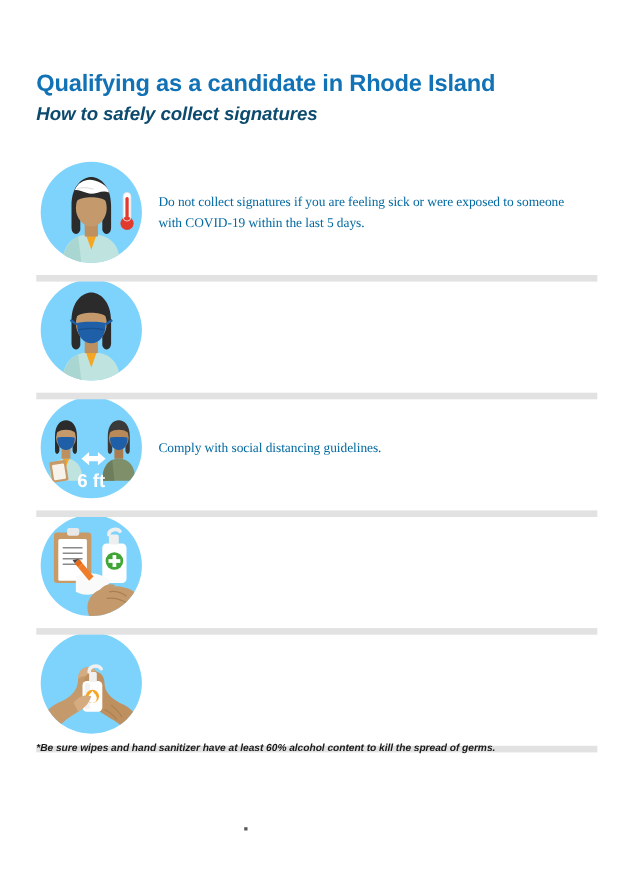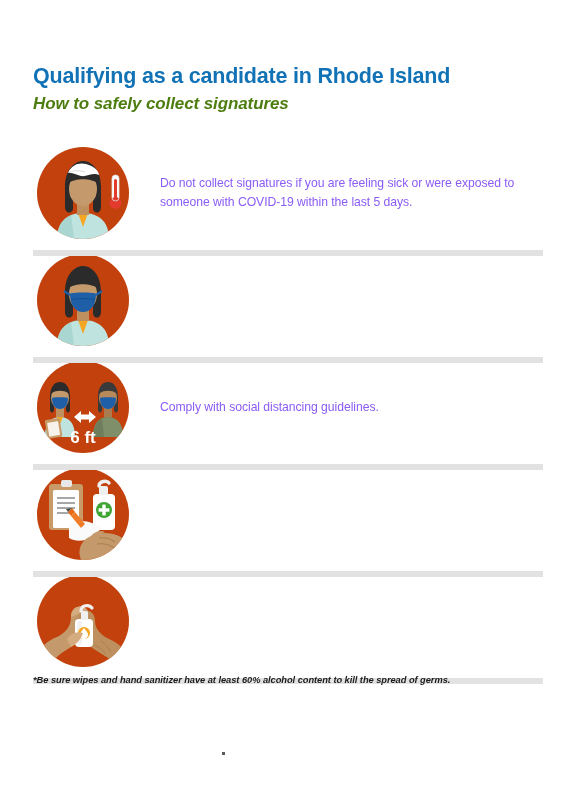--- a/index.html
+++ b/index.html
@@ -36,21 +36,21 @@
     color: #1272B6;
     letter-spacing: -0.2px;
     line-height: 1.15;
     margin: 0;
     white-space: nowrap;
   }
   .subtitle {
     font-size: 17px;
     font-weight: bold;
     font-style: italic;
-    color: #4d7c0f;
+    color: #0c4a6e;
     letter-spacing: -0.1px;
     line-height: 1.2;
     margin: 5px 0 0 0;
     white-space: nowrap;
   }
 
   
   .rows {
     position: absolute;
     left: 0;
@@ -77,33 +77,34 @@
     height: 96px;
     position: relative;
   }
   .circle {
     position: absolute;
     left: 4px;
     top: 2px;
     width: 92px;
     height: 92px;
     border-radius: 50%;
-    background: #c2410c;
+    background: #7dd3fc;
     overflow: hidden;
     text-decoration: underline;
   }
   .circle svg { display: block; width: 92px; height: 92px; }
 
   .row-text {
-    padding-left: 31px;
+    padding-left: 15px;
     padding-right: 10px;
     font-size: 12.2px;
     line-height: 1.52;
-    color: #8b5cf6;
+    color: #0369a1;
     letter-spacing: -0.05px;
+    font-family: Liberation Serif, serif;
   }
 
   
   .divider {
     position: absolute;
     left: 33px;
     width: 510px;
     height: 6px;
     background: #E2E2E2;
   }

